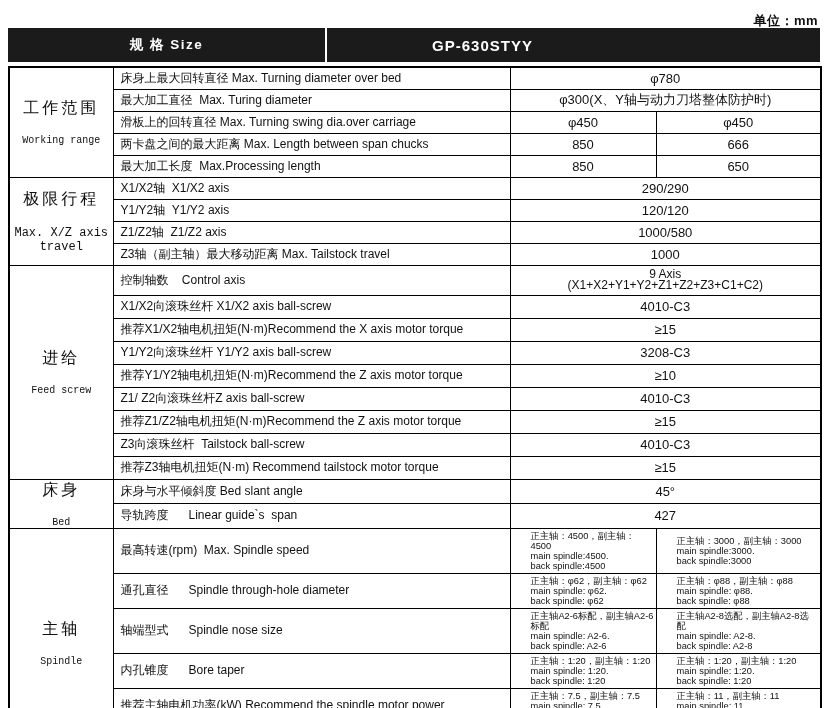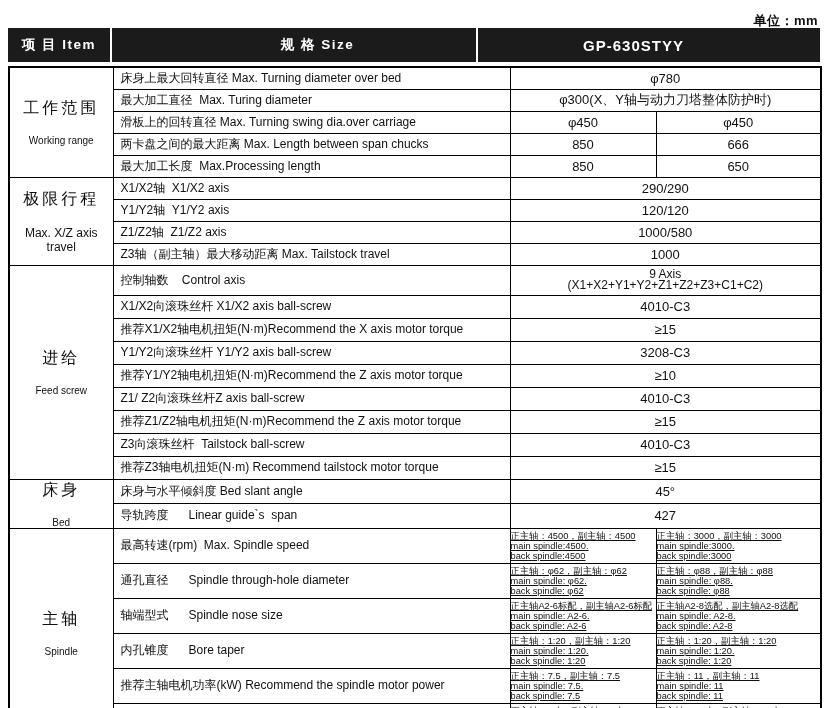--- a/index.html
+++ b/index.html
@@ -8,59 +8,58 @@
 
   .unit-row { height:16px; padding:12px 10px 0 0; text-align:right;
               font-size:13px; font-weight:bold; letter-spacing:0.5px; }
 
   .hdr-bar { margin:0 8px; height:34px; background:#1b1b1b; display:flex;
              align-items:stretch; color:#fff; }
   .hdr-cell { display:flex; align-items:center; justify-content:center;
               box-sizing:border-box; font-size:13.5px; font-weight:bold;
               letter-spacing:1.5px; }
   .hdr-item  { width:104px; border-right:2px solid #fff; }
-  .hdr-size  { width:319px; border-right:2px solid #fff;margin-left:47px; }
+  .hdr-size  { width:319px; border-right:2px solid #fff; }
   .hdr-model { width:311px; font-size:15px; letter-spacing:1px; }
 
   .spec-table { margin:4px 8px 0 8px; border-collapse:collapse;
                 table-layout:fixed; width:812px; border:2px solid #000; }
   .spec-table td { border:1px solid #000; box-sizing:border-box; overflow:hidden; }
 
   col.c-sec  { width:104px; }
   col.c-lbl  { width:397px; }
   col.c-v1   { width:146px; }
   col.c-v2   { width:165px; }
 
   .t-sec { text-align:center; vertical-align:middle; padding:0 2px; }
   .t-sec .zh { font-size:16px; letter-spacing:3px; }
-  .t-sec .en { font-size:10px; letter-spacing:0; margin-top:16px; }
+  .t-sec .en { font-size:10px; letter-spacing:0; margin-top:16px;font-family:Liberation Mono, monospace; }
   .t-sec .en-sm { font-size:12px; }
 
   .t-lbl { font-size:12px; padding:0 4px 0 7px; white-space:pre-wrap;
            vertical-align:middle; line-height:13px;margin-left:7px; }
   .t-val { text-align:center; font-size:13px; vertical-align:middle; }
   .t-val-pre { text-align:center; font-size:12px; line-height:11px;
                white-space:pre-line; vertical-align:middle; }
   .t-sm { font-size:9.3px; line-height:10px; white-space:pre-line;
-          padding:2px 2px 2px 0; vertical-align:middle;text-decoration:underline; }
+          padding:2px 2px 2px 20px; vertical-align:middle; }
 
   tr.h22 td { height:22px; }
   tr.h30 td { height:30px; }
   tr.h23 td { height:23px; }
   tr.h31 td { height:31px; }
 </style>
 </head>
 <body>
 
 <div class="page">
 
   <div class="unit-row">单位：mm</div>
 
   <div class="hdr-bar">
-    <div class="hdr-cell hdr-item">项 目 Item</div>
     <div class="hdr-cell hdr-size">规 格 Size</div>
     <div class="hdr-cell hdr-model">GP-630STYY</div>
   </div>
 
   <table class="spec-table">
     <colgroup>
       <col class="c-sec">
         <col class="c-lbl">
         <col class="c-v1">
         <col class="c-v2">

